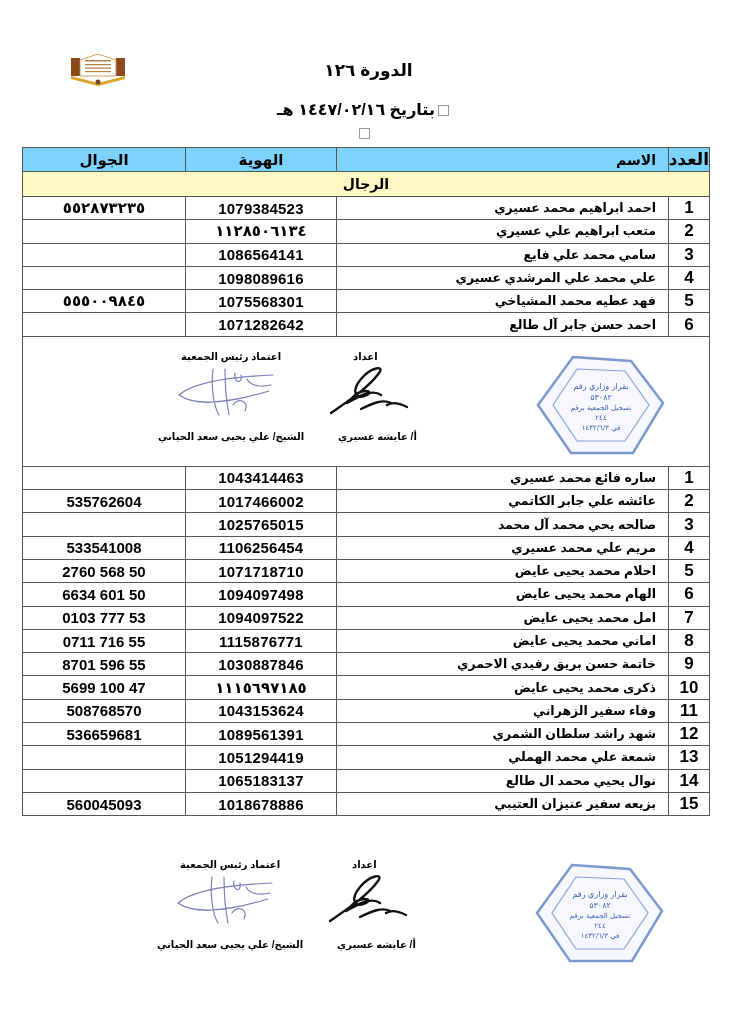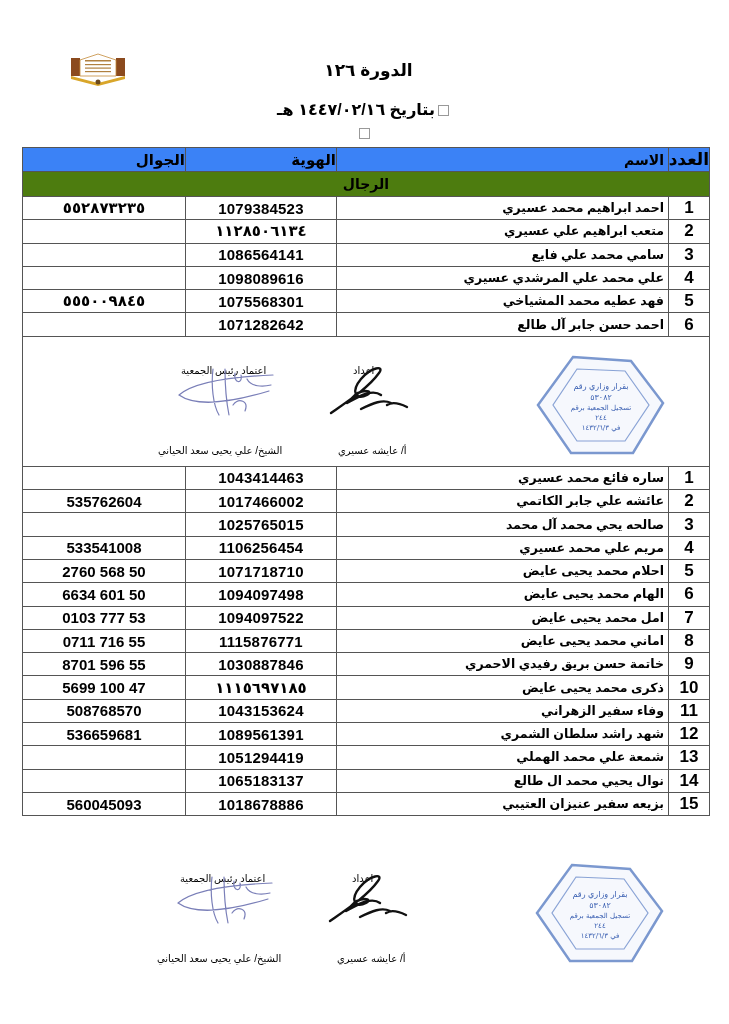--- a/index.html
+++ b/index.html
@@ -7,33 +7,33 @@
          font-family:"Liberation Sans", "DejaVu Sans", sans-serif; color:#000; }
   .abs { position:absolute; }
   .course-title { left:0; width:729px; top:60px; text-align:center; font-size:17px; font-weight:bold; padding-left:8px; box-sizing:border-box; }
   .logo { left:70px; top:52px; width:56px; height:34px; }
   .date-line { left:0; width:729px; top:100px; text-align:center; font-size:16px; font-weight:bold; direction:rtl; }
   .duration-line { left:0; width:729px; top:124px; text-align:center; font-size:16px; font-weight:bold; direction:rtl; }
   .chk { display:inline-block; width:9px; height:9px; border:1px solid #999; vertical-align:middle; margin:0 3px; }
 
   table.roster { position:absolute; left:22px; top:147px; width:685px; border-collapse:collapse; direction:rtl; table-layout:fixed; }
   table.roster td, table.roster th { border:1px solid #555; padding:0; height:22.3px; font-size:14px; }
-  table.roster th { background:#3b82f6; font-weight:bold; font-size:14px; height:23px;text-align:right; }
+  table.roster th { background:#7dd3fc; font-weight:bold; font-size:14px; height:23px; }
   .c-num { width:40px; text-align:center; font-size:17px !important; font-weight:bold; }
   .c-name { width:331px; text-align:right; }
   .c-id { width:150px; text-align:center; font-weight:bold; font-size:15px !important; letter-spacing:0.2px; }
   .c-mob { width:162px; text-align:center; font-weight:bold; font-size:15px !important; }
-  .name-inner { display:block; border-right:1px solid #777; margin-right:-1px; padding-right:4px; font-weight:bold; font-size:12.5px; line-height:20px; }
+  .name-inner { display:block; border-right:1px solid #777; margin-right:-1px; padding-right:12px; font-weight:bold; font-size:12.5px; line-height:20px; }
   th.c-name .name-inner { font-size:14px; }
-  tr.section td { background:#4d7c0f; text-align:center; font-weight:bold; font-size:14px; height:24px; }
+  tr.section td { background:#fef9c3; text-align:center; font-weight:bold; font-size:14px; height:24px; }
   tr.sig td { height:129px; background:#fff; position:relative; }
   .ar-digits { font-family:"DejaVu Sans", sans-serif; font-size:12px; letter-spacing:1px; }
 
   .sig-block { position:relative; width:100%; height:100%; }
-  .sig-label { position:absolute; font-size:10px; font-weight:normal; direction:rtl; white-space:nowrap;margin-top:14px; }
+  .sig-label { position:absolute; font-size:10px; font-weight:bold; direction:rtl; white-space:nowrap; }
   .stamp { position:absolute; }
   .sig-outside { position:absolute; left:22px; top:845px; width:685px; height:130px; }
 </style>
 </head>
 <body>
 
 <div class="abs logo">
   <svg width="56" height="34" viewBox="0 0 56 34">
     <rect x="1" y="6" width="9" height="18" fill="#8b4a1e"></rect>
     <rect x="46" y="6" width="9" height="18" fill="#8b4a1e"></rect>

